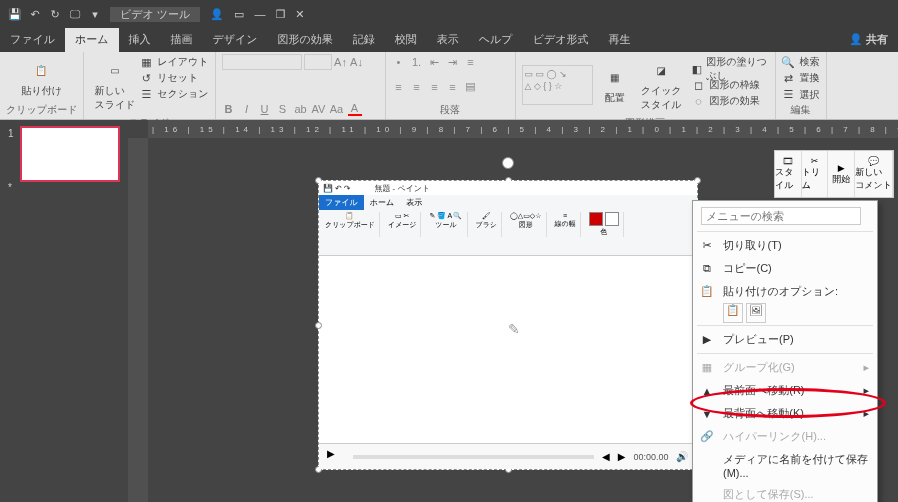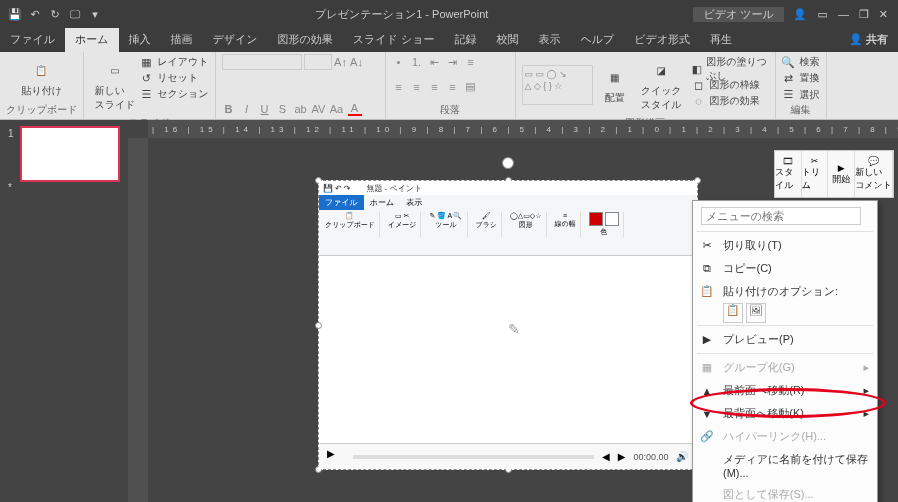--- a/index.html
+++ b/index.html
@@ -61,39 +61,37 @@
 <body>
 
 <div class="titlebar">
   <div class="titlebar-qat">
     <span>💾</span>
     <span>↶</span>
     <span>↻</span>
     <span>🖵</span>
     <span>▾</span>
   </div>
-  <div class="titlebar-title">プレゼンテーション1 - PowerPoint</div>
   <div class="titlebar-tools">ビデオ ツール</div>
   <div class="titlebar-right">
     <span>👤</span>
     <span>▭</span>
     <span>—</span>
     <span>❐</span>
     <span>✕</span>
   </div>
 </div>
 
 <div class="tabs">
   <div class="tab">ファイル</div>
   <div class="tab active">ホーム</div>
   <div class="tab">挿入</div>
   <div class="tab">描画</div>
   <div class="tab">デザイン</div>
   <div class="tab">図形の効果</div>
-  <div class="tab">スライド ショー</div>
   <div class="tab">記録</div>
   <div class="tab">校閲</div>
   <div class="tab">表示</div>
   <div class="tab">ヘルプ</div>
   <div class="tab">ビデオ形式</div>
   <div class="tab">再生</div>
   <div class="tab share">👤 <span>共有</span></div>
 </div>
 
 <div class="ribbon">
@@ -254,21 +252,21 @@
       <div class="handle hand-sw"></div>
       <div class="handle hand-s"></div>
       <div class="handle hand-se"></div>
 
       <div class="slide-content">
         <div class="paint-window">
           <div class="paint-title">
             <span>💾</span>
             <span>↶</span>
             <span>↷</span>
-            <span style="margin-left:14px">無題 - ペイント</span>
+            <span style="margin-left:22px">無題 - ペイント</span>
           </div>
           <div class="paint-tabs">
             <div class="paint-tab file">ファイル</div>
             <div class="paint-tab">ホーム</div>
             <div class="paint-tab">表示</div>
           </div>
           <div class="paint-ribbon">
             <div class="paint-group">
                 <div>📋</div>
                 <div>クリップボード</div>

